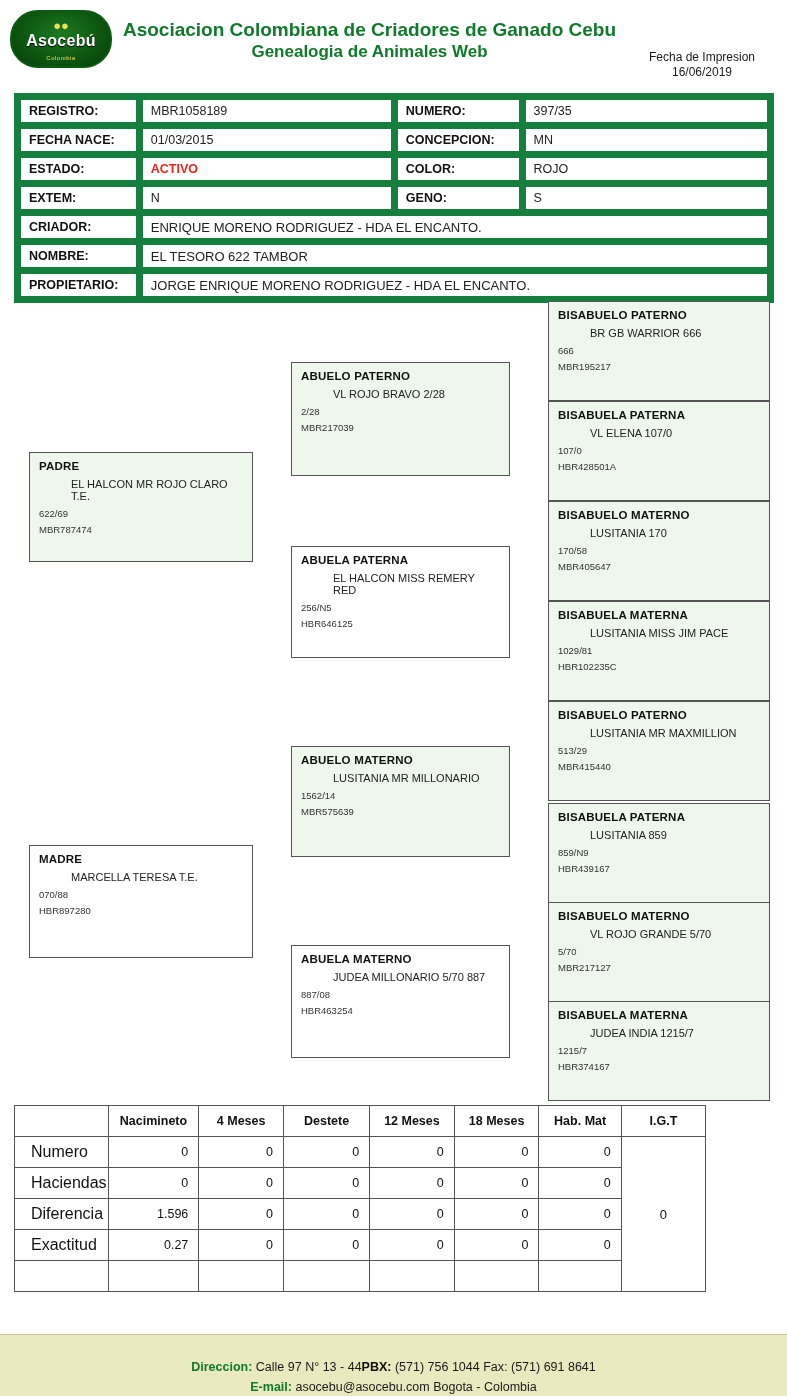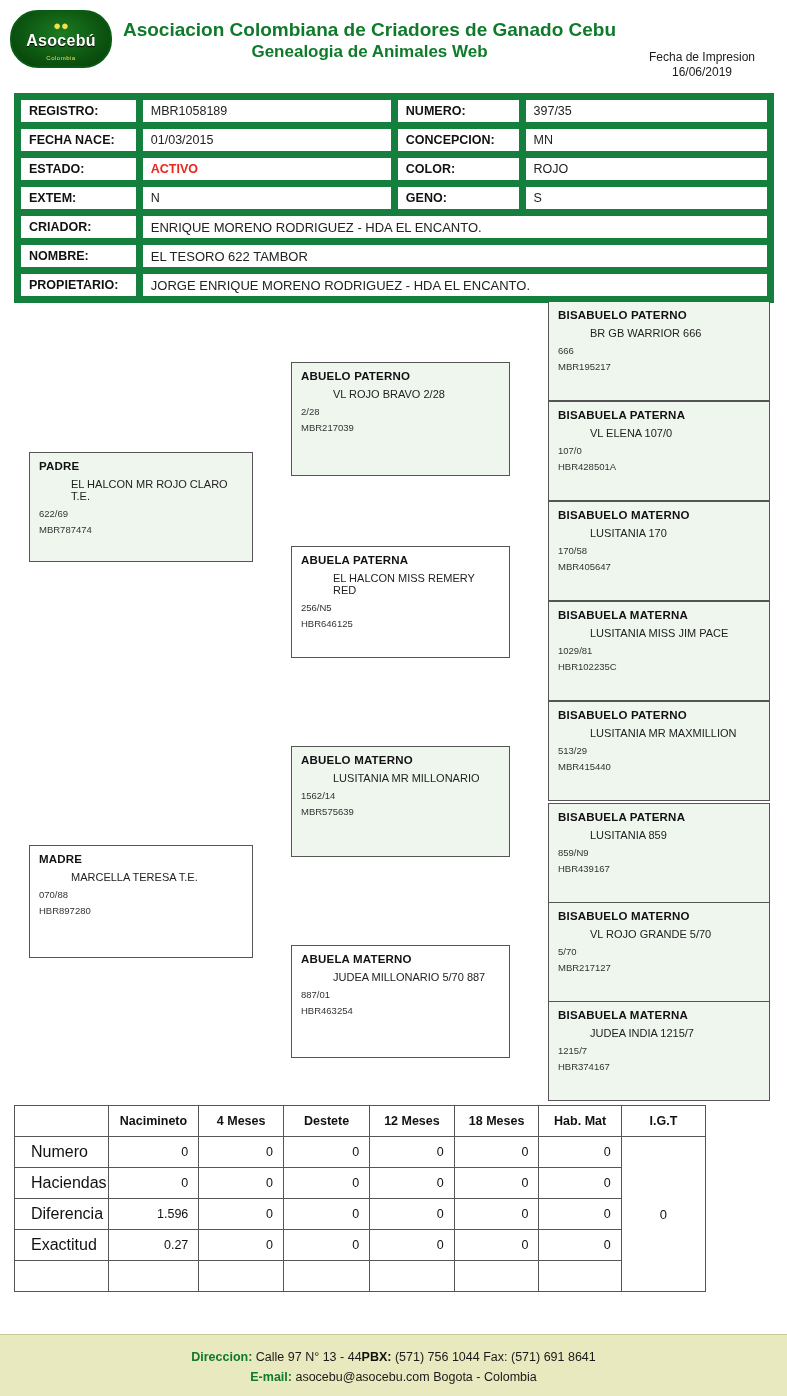--- a/index.html
+++ b/index.html
@@ -172,21 +172,21 @@
   .stats .col-igt { width:98px; }
 
   
   .footer {
     position:absolute;
     left:0; bottom:0;
     width:787px; height:62px;
     background:#e9e9bf;
     border-top:1px solid #c9c99a;
     text-align:center;
-    padding-top:12px;
+    padding-top:22px;
     font-size:12.5px;
     line-height:20px;
   }
   .footer .lbl-g { color:#0f7a2a; font-weight:bold; }
   .footer .txt { color:#1a1a1a; }
   .footer b { color:#111; }
 </style>
 </head>
 <body>
 
@@ -282,21 +282,21 @@
     <div class="box" style="left:291px; top:746px; width:219px; height:111px;">
       <div class="bt">ABUELO MATERNO</div>
       <div class="bn">LUSITANIA MR MILLONARIO</div>
       <div class="bc">1562/14</div>
       <div class="bi">MBR575639</div>
     </div>
 
     <div class="box white" style="left:291px; top:945px; width:219px; height:113px;">
       <div class="bt">ABUELA MATERNO</div>
       <div class="bn">JUDEA MILLONARIO 5/70 887</div>
-      <div class="bc">887/01</div>
+      <div class="bc">887/08</div>
       <div class="bi">HBR463254</div>
     </div>
 
     <div class="box" style="left:548px; top:301px; width:222px; height:100px;">
       <div class="bt">BISABUELO PATERNO</div>
       <div class="bn">BR GB WARRIOR 666</div>
       <div class="bc">666</div>
       <div class="bi">MBR195217</div>
     </div>
 

